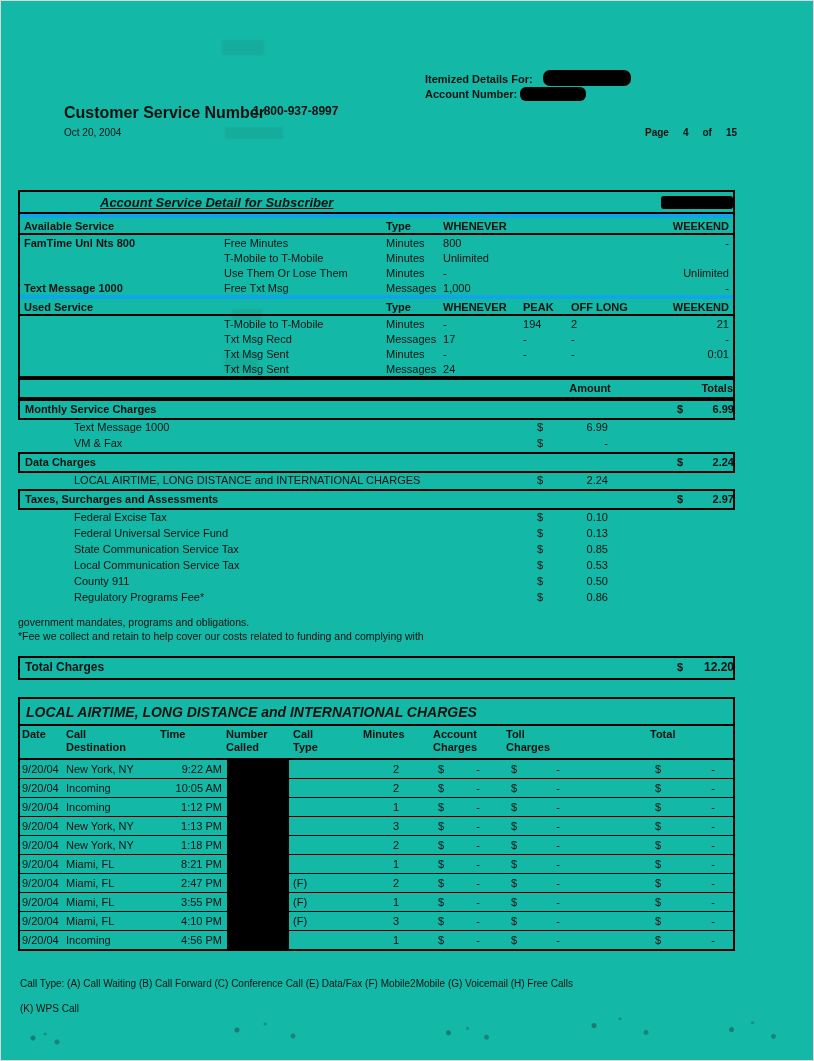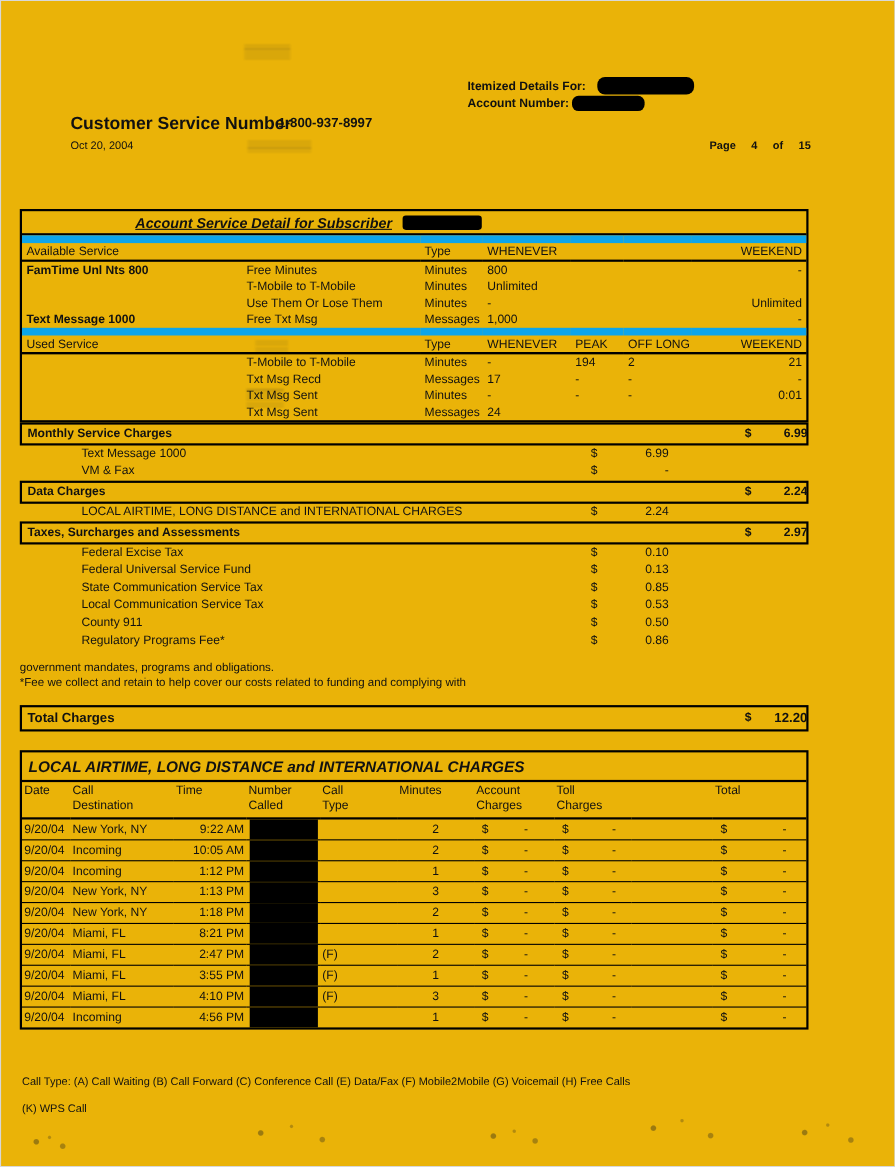--- a/index.html
+++ b/index.html
@@ -1,41 +1,41 @@
 <!DOCTYPE html>
 <html><head>
 <meta charset="utf-8">
 <style>
   html,body{margin:0;padding:0;background:#888;}
-  .page{position:relative;width:814px;height:1061px;background:#eab308;margin:0 auto;
+  .page{position:relative;width:814px;height:1061px;background:#14b8a6;margin:0 auto;
         font-family:"Liberation Sans","DejaVu Sans",sans-serif;color:#111;font-size:11px;overflow:hidden;
         box-shadow:inset 0 0 0 1px #d8d8d8;}
   .b{font-weight:bold;}
 
   
   .itemized-block{position:absolute;left:425px;top:72px;font-size:11px;font-weight:bold;line-height:15px;}
   .redact{background:#000;display:inline-block;}
   .r1{position:absolute;left:543px;top:70px;width:88px;height:16px;border-radius:7px;}
   .r2{position:absolute;left:520px;top:87px;width:66px;height:14px;border-radius:6px;}
   .cs-label{position:absolute;left:64px;top:104px;font-weight:bold;font-size:16px;}
   .cs-number{position:absolute;left:253px;top:104px;font-weight:bold;font-size:12px;}
   .doc-date{position:absolute;left:64px;top:127px;font-size:10px;}
   .page-ind{position:absolute;left:645px;top:127px;font-size:10px;font-weight:bold;display:flex;gap:14px;}
 
   
   .doc{position:absolute;left:18px;top:190px;width:717px;}
 
   
   .svcbox{border:2px solid #000;}
-  .svc-title-bar{border-bottom:2px solid #000;height:20px;padding-left:103px;display:flex;align-items:center;}
+  .svc-title-bar{border-bottom:2px solid #000;height:20px;padding-left:80px;display:flex;align-items:center;justify-content:space-between;}
   .svc-title{font-weight:bold;font-style:italic;font-size:13px;text-decoration:underline;}
   .r-title{width:72px;height:13px;margin-left:10px;border-radius:3px;}
   table.svc{border-collapse:collapse;width:100%;table-layout:fixed;}
   table.svc td{padding:1px 4px;height:13px;font-size:11px;overflow:hidden;white-space:nowrap;}
-  tbody.hdrrow td{font-weight:normal;border-top:7px solid #0ea5e9;border-bottom:2px solid #000;}
+  tbody.hdrrow td{font-weight:bold;border-top:4px solid #0ea5e9;border-bottom:2px solid #000;}
   td.wkd{text-align:right;padding-right:6px;}
   td.svcname{font-weight:bold;}
 
   
   .crow{position:relative;height:16px;line-height:15px;}
   .boxrow{border:2px solid #000;height:17px;line-height:16px;}
   .lab{position:absolute;left:5px;white-space:nowrap;}
   .ind{left:56px;}
   .a-d{position:absolute;left:519px;}
   .a-v{position:absolute;left:540px;width:50px;text-align:right;}
@@ -47,21 +47,21 @@
   .footnote{margin-top:9px;font-size:10.5px;line-height:14px;}
   .totalbox{margin-top:13px;border:2px solid #000;position:relative;height:20px;line-height:19px;}
   .totalbox .lab{font-size:12px;}
   .totalbox .t-v{font-size:12px;}
 
   
   .callbox{margin-top:17px;border:2px solid #000;}
   .call-title{border-bottom:2px solid #000;height:25px;display:flex;align-items:center;padding-left:6px;
               font-weight:bold;font-style:italic;font-size:14px;}
   table.calls{border-collapse:collapse;width:100%;table-layout:fixed;}
-  table.calls th{font-weight:normal;text-align:left;vertical-align:top;padding:2px 2px 4px 2px;font-size:11px;
+  table.calls th{font-weight:bold;text-align:left;vertical-align:top;padding:2px 2px 4px 2px;font-size:11px;
                  border-bottom:2px solid #000;line-height:13px;}
   table.calls td{height:18px;border-bottom:1px solid #000;padding:0 2px;font-size:11px;white-space:nowrap;}
   table.calls tr:last-child td{border-bottom:none;}
   td.c-time{text-align:right;padding-right:10px;}
   td.c-min{text-align:center;}
   td.c-red{padding:0;}
   .bar{width:62px;height:18px;background:#000;margin-left:1px;}
   .money{display:flex;justify-content:space-between;align-items:center;padding-left:5px;}
   .m-air{padding-right:22px;}
   .m-toll{padding-right:12px;}
@@ -229,20 +229,24 @@
               <td>Messages</td>
               <td>24</td>
               <td></td>
               <td></td>
               <td class="wkd"></td>
             </tr>
           </tbody>
       </table>
     </div>
 
+    <div class="crow boxrow">
+      <span class="amt-h">Amount</span>
+      <span class="tot-h">Totals</span>
+    </div>
 
     <div class="crow boxrow">
       <span class="lab b">Monthly Service Charges</span>
       <span class="t-d b">$</span>
       <span class="t-v b">6.99</span>
     </div>
     <div class="crow">
       <span class="lab ind">Text Message 1000</span>
       <span class="a-d">$</span>
       <span class="a-v">6.99</span>

